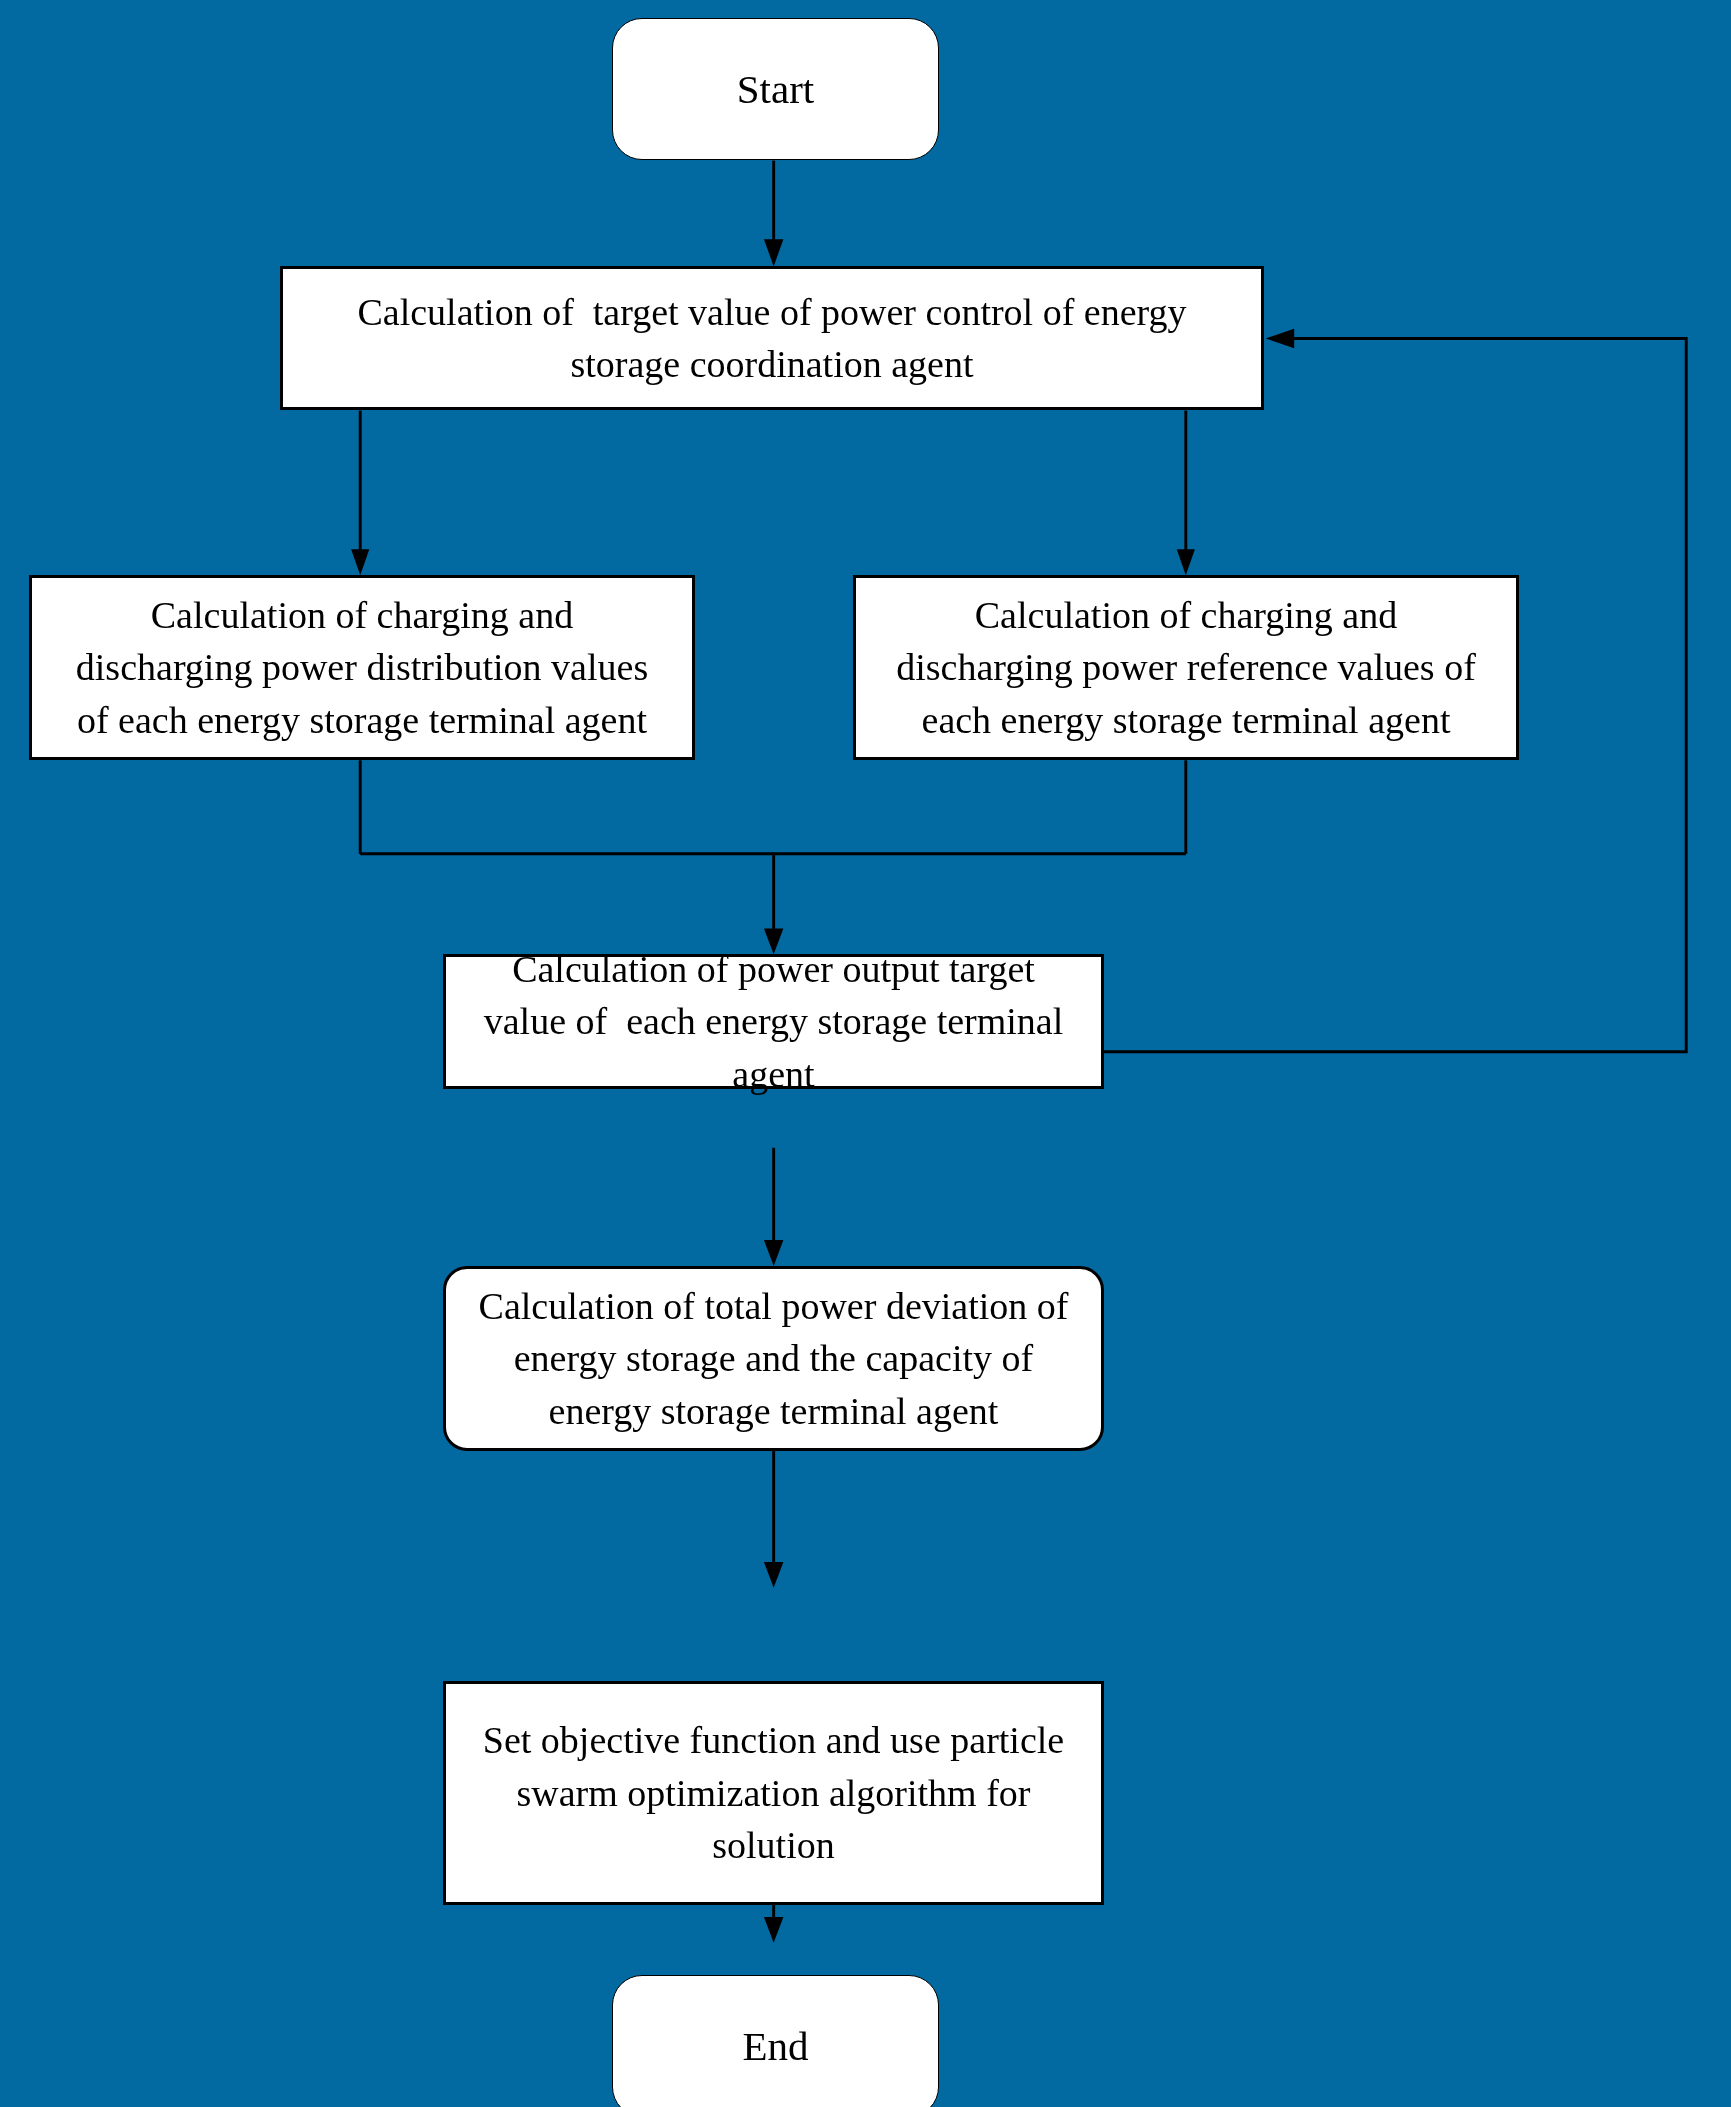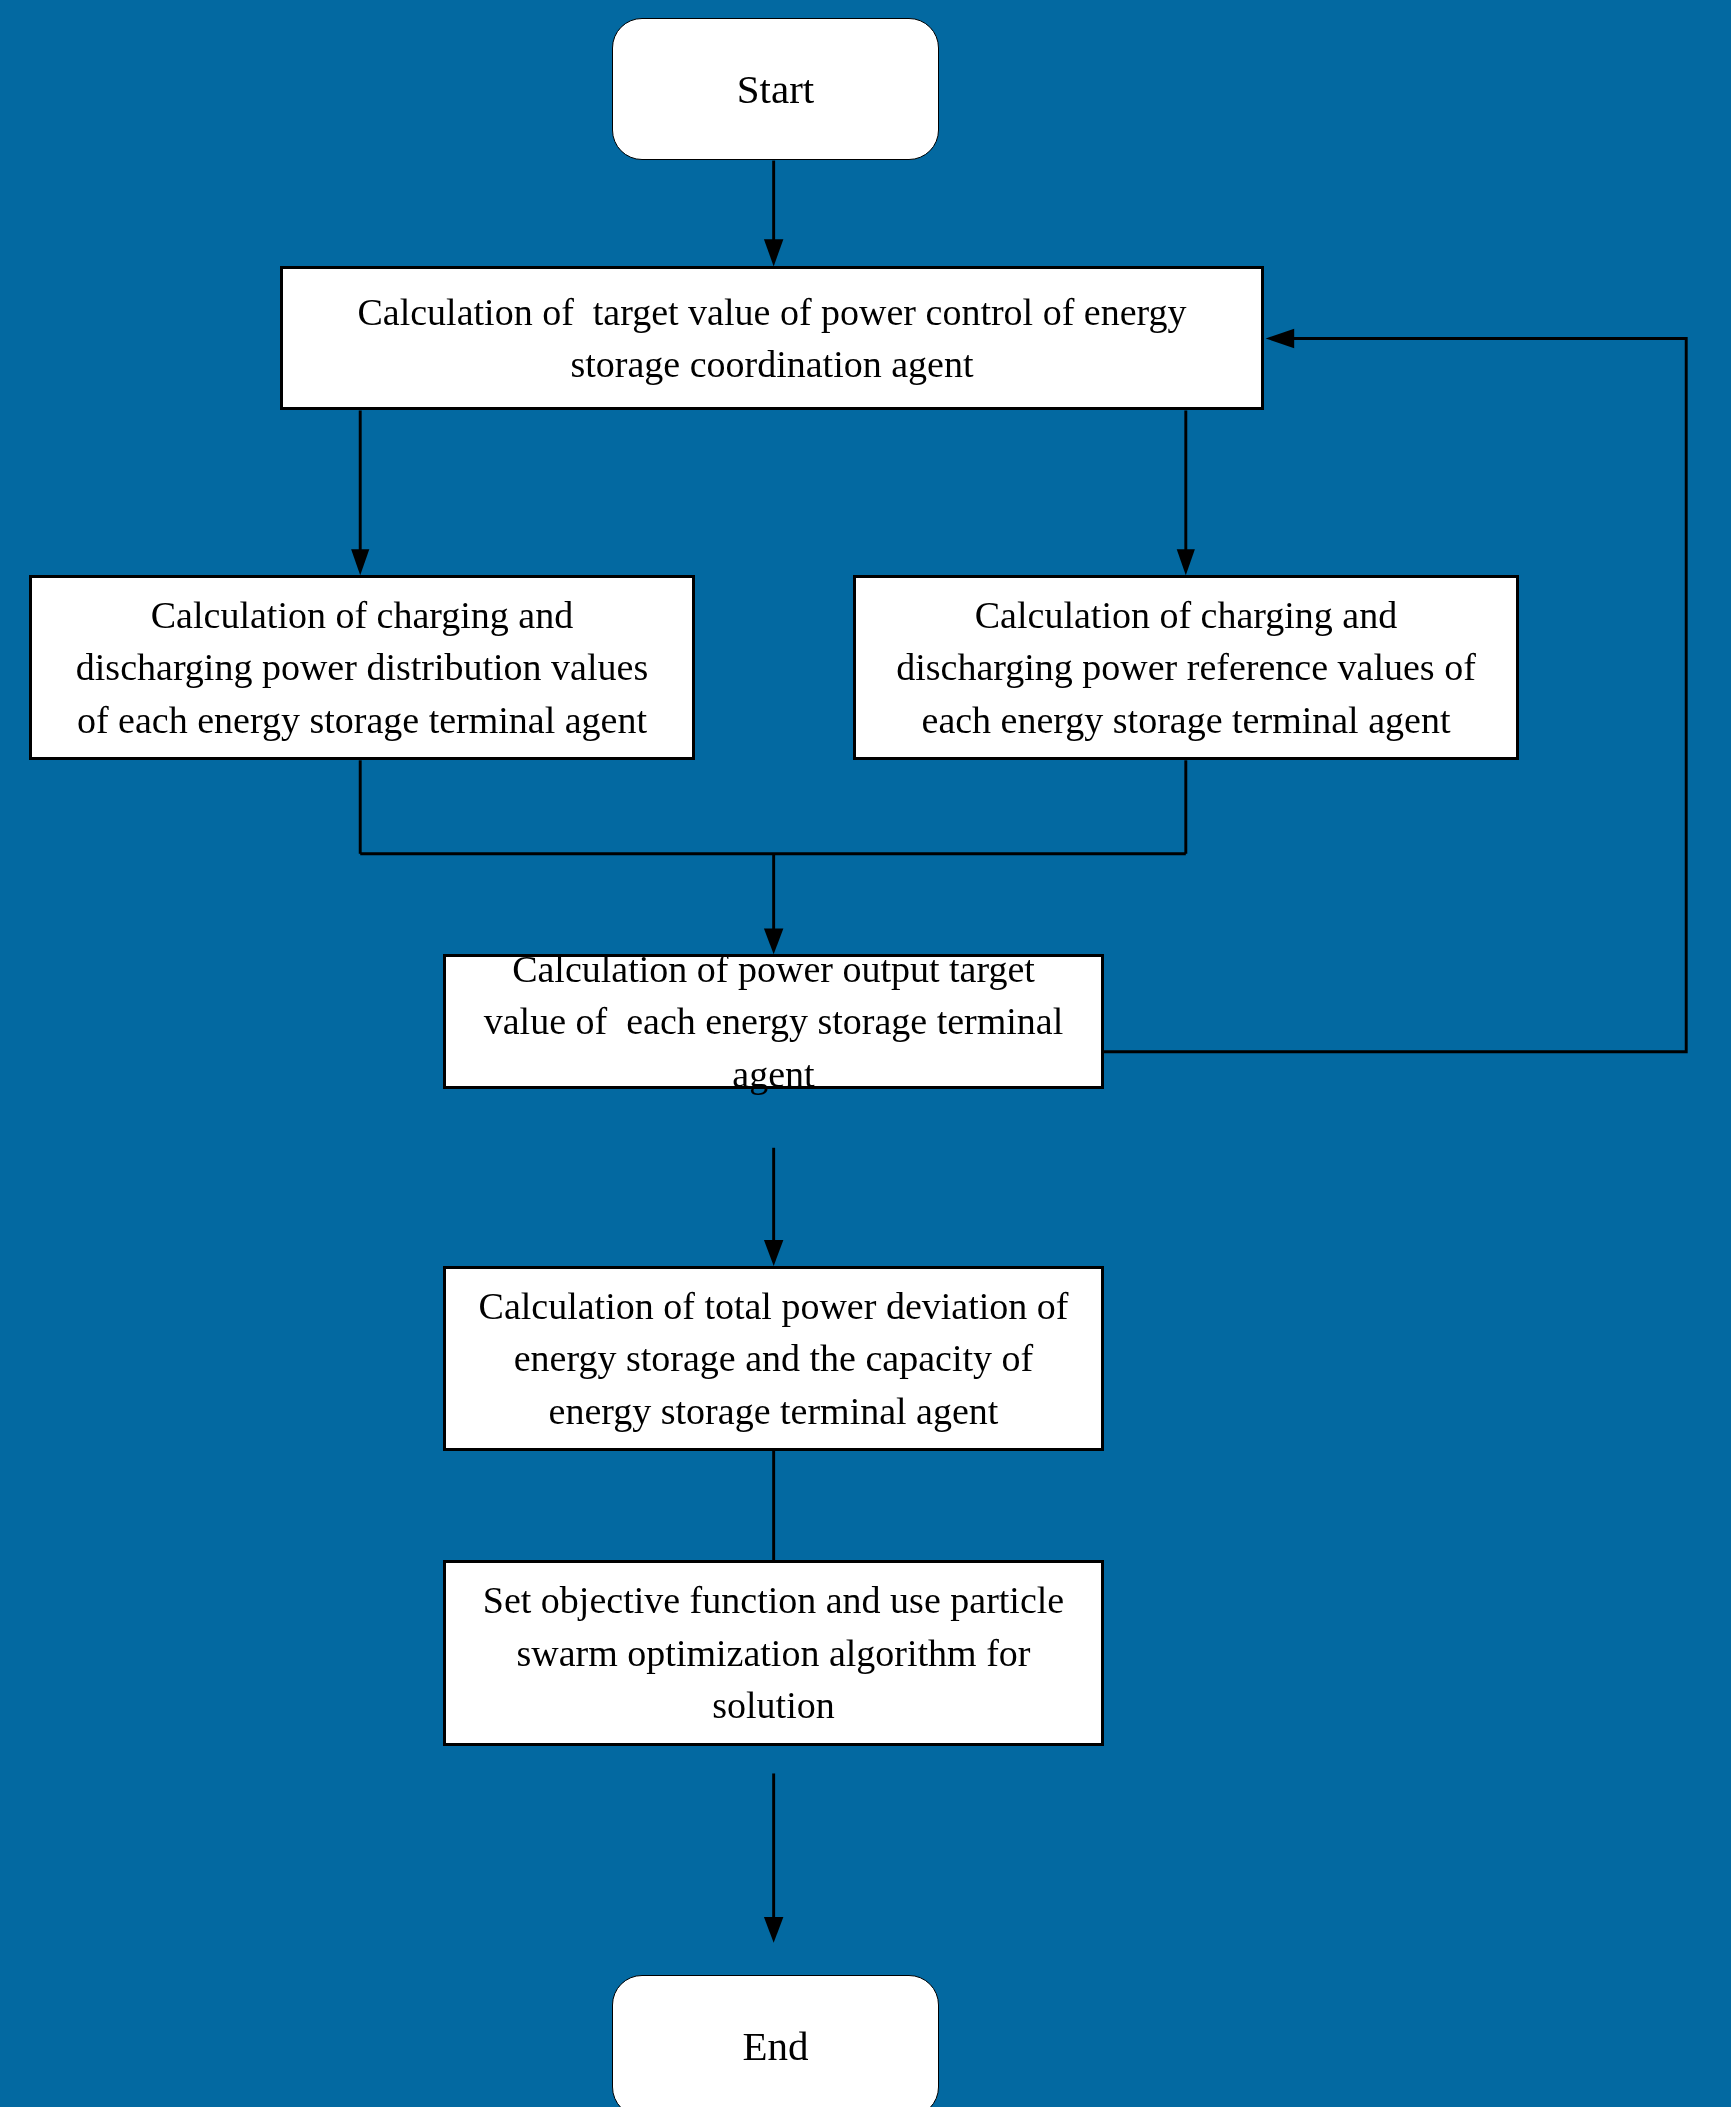--- a/index.html
+++ b/index.html
@@ -55,22 +55,22 @@
     border: 1.3px solid #000000;
     border-radius: 30px;
     font-size: 41px;
   }
   
   #node-start          { left: 612px;  top: 18px;   width: 327px;  height: 142px; }
   #node-calc-target    { left: 280px;  top: 266px;  width: 984px; height: 144px; }
   #node-distribution   { left: 29px;   top: 575px;  width: 666px; height: 185px; }
   #node-reference      { left: 853px; top: 575px;  width: 666px; height: 185px; }
   #node-output         { left: 443px;  top: 954px; width: 661px; height: 135px; }
-  #node-deviation      { left: 443px;  top: 1266px; width: 661px; height: 185px; }
-  #node-objective      { left: 443px;  top: 1560px; width: 661px; height: 186px; align-items: center; }
+  #node-deviation      { left: 443px;  top: 1266px; width: 661px; height: 185px; border-radius: 24px; }
+  #node-objective      { left: 443px;  top: 1681px; width: 661px; height: 224px; align-items: center; }
   #node-end            { left: 612px;  top: 1943px; width: 327px;  height: 142px; margin-top: 32px; }
 </style>
 </head>
 <body>
 
 <div class="canvas">
 
   <svg class="connectors" viewBox="0 0 2667 3247" xmlns="http://www.w3.org/2000/svg">
 
     <g>

